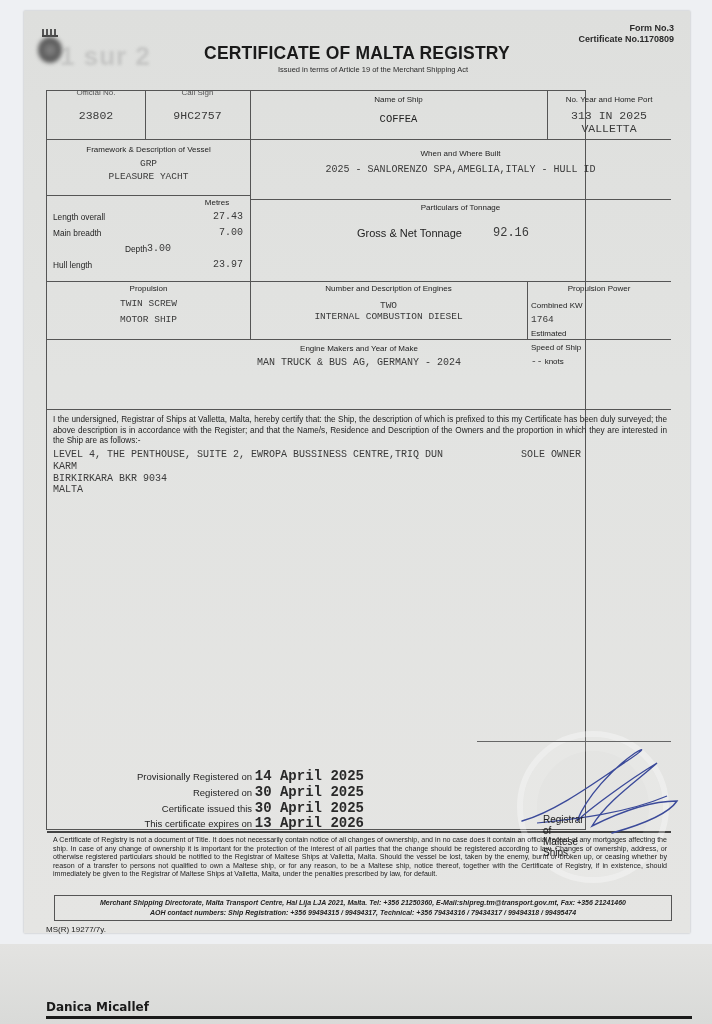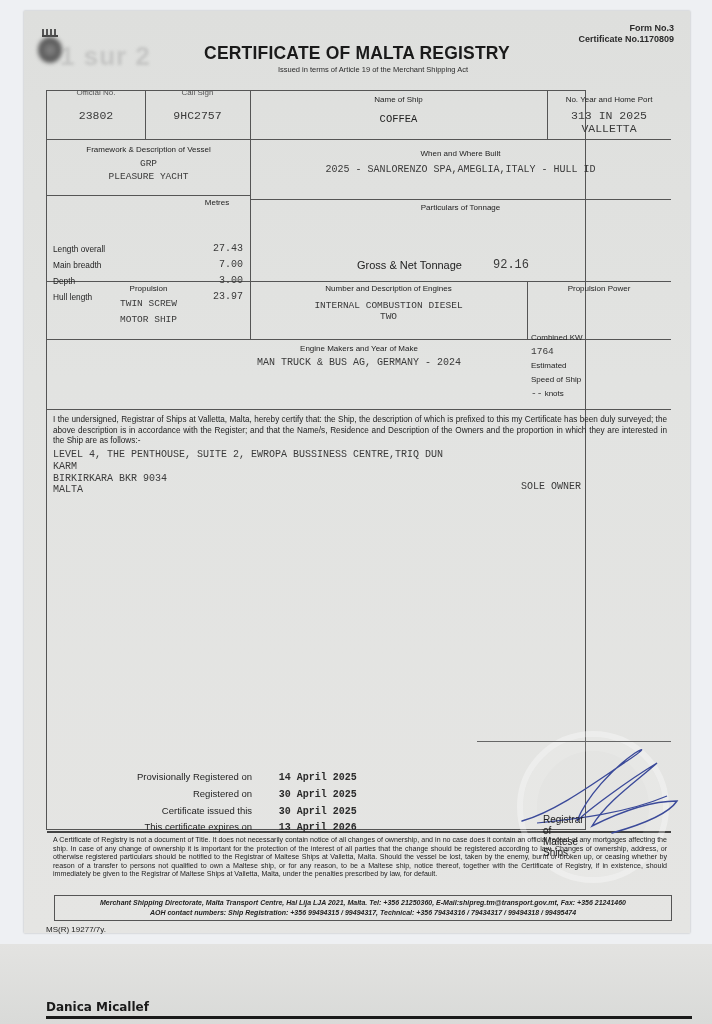--- a/index.html
+++ b/index.html
@@ -11,21 +11,21 @@
   .page {
     position: absolute; left: 24px; top: 11px; width: 666px; height: 922px;
     background: linear-gradient(180deg, #dedfdd 0%, #e2e3e1 40%, #e5e5e3 100%);
     box-shadow: 0 0 2px rgba(0,0,0,0.25);
   }
   .page2 {
     position: absolute; left: 0; top: 944px; width: 712px; height: 80px;
     background: linear-gradient(180deg, #e3e3e1 0%, #d9dad8 100%);
   }
   .mono { font-family: "Liberation Mono", monospace; color: #3a3a3a; }
-  .abs { position: absolute; margin-top: 32px; }
+  .abs { position: absolute; }
   .crest {
     position: absolute; left: 12px; top: 18px; width: 28px; height: 38px;
   }
   .crest .crown { position: absolute; left: 6px; top: 0; width: 16px; height: 6px;
     border-bottom: 2px solid #444; background: repeating-linear-gradient(90deg,#555 0 2px,transparent 2px 4px); }
   .crest .shield { position: absolute; left: 2px; top: 8px; width: 24px; height: 26px;
     border-radius: 50%; background: radial-gradient(circle,#888 0%,#555 60%,#9a9a9a 100%); filter: blur(2px); }
   .watermark { position: absolute; left: 36px; top: 30px; font-size: 26px; font-weight: bold;
     color: rgba(150,150,150,0.35); filter: blur(1.5px); letter-spacing: 1px; }
   .form-no { position: absolute; right: 16px; top: 12px; font-size: 9px; font-weight: bold; text-align: right; line-height: 11px; color: #2a2a2a; }
@@ -33,21 +33,21 @@
   .subtitle { position: absolute; left: 0; width: 666px; top: 54px; text-align: center; font-size: 7.5px; color: #2a2a2a; margin-left: 16px; }
 
   .grid { position: absolute; left: 22px; top: 79px; width: 540px; height: 740px; border: 1px solid #555; box-sizing: border-box; }
   .hl { position: absolute; height: 0; border-top: 1px solid #555; }
   .vl { position: absolute; width: 0; border-left: 1px solid #555; }
   .lbl { position: absolute; font-size: 8px; color: #222; text-align: center; }
   .val { position: absolute; font-size: 10.5px; text-align: center; }
   .para { position: absolute; left: 6px; width: 614px; top: 324px; font-size: 8.2px; line-height: 10.6px; text-align: justify; color: #222; }
   .owner { position: absolute; left: 6px; top: 358px; font-size: 10px; line-height: 11.8px; }
   .dates { position: absolute; left: 90px; top: 678px; font-size: 9.5px; line-height: 15.8px; text-align: right; }
-  .dates .d { font-family: "Liberation Mono", monospace; font-weight: bold; color: #2a2a2a; font-size: 10px; margin-left: 24px; }
+  .dates .d { font-family: "Liberation Mono", monospace; font-weight: bold; color: #2a2a2a; font-size: 14px; }
   .seal { position: absolute; left: 470px; top: 640px; width: 140px; height: 140px; border-radius: 50%;
     border: 6px solid rgba(255,255,255,0.35); box-shadow: inset 0 0 0 14px rgba(255,255,255,0.12); }
   .sig { position: absolute; left: 470px; top: 650px; width: 170px; height: 100px; }
   .registrar { position: absolute; left: 488px; top: 723px; font-size: 10px; color: #222; margin-left: 8px; }
   .notice { position: absolute; left: 6px; width: 614px; top: 745px; font-size: 7.1px; line-height: 8.6px; text-align: justify; color: #222; }
   .contact { position: absolute; left: 30px; top: 884px; width: 618px; height: 26px; border: 1px solid #555; box-sizing: border-box;
     font-size: 7px; font-style: italic; font-weight: bold; text-align: center; line-height: 10px; padding-top: 2px; color: #222; }
   .msr { position: absolute; left: 22px; top: 914px; font-size: 8px; color: #222; }
   .danica { position: absolute; left: 46px; top: 1000px; font-size: 12px; font-weight: bold; color: #1a1a1a; font-family: "DejaVu Sans", sans-serif; }
   .danica-line { position: absolute; left: 46px; top: 1016px; width: 646px; height: 3px; background: #1a1a1a; }
@@ -108,43 +108,43 @@
     <div class="lbl" style="left:150px;width:40px;top:107px">Metres</div>
     <div class="abs" style="left:6px;top:118px;width:190px;font-size:8.3px;line-height:16px">
       <div style="display:flex;justify-content:space-between">
           <span>Length overall</span>
           <span class="mono" style="font-size:10px">27.43</span>
         </div>
       <div style="display:flex;justify-content:space-between">
           <span>Main breadth</span>
           <span class="mono" style="font-size:10px">7.00</span>
         </div>
-      <div style="display:flex;justify-content:space-between">
+      <div style="display:flex;justify-content:center">
           <span>Depth</span>
           <span class="mono" style="font-size:10px">3.00</span>
         </div>
       <div style="display:flex;justify-content:space-between">
           <span>Hull length</span>
           <span class="mono" style="font-size:10px">23.97</span>
         </div>
     </div>
 
     <div class="lbl" style="left:203px;width:421px;top:112px">Particulars of Tonnage</div>
     <div class="abs" style="left:310px;top:136px;font-size:11px;color:#222">Gross &amp; Net Tonnage</div>
     <div class="abs mono" style="left:446px;top:135px;font-size:12px">92.16</div>
 
     <div class="lbl" style="left:0;width:203px;top:193px">Propulsion</div>
     <div class="val mono" style="left:0;width:203px;top:205px;font-size:9.5px;line-height:16px">
       <div>TWIN SCREW</div>
       <div>MOTOR SHIP</div>
     </div>
     <div class="lbl" style="left:203px;width:277px;top:193px">Number and Description of Engines</div>
     <div class="val mono" style="left:203px;width:277px;top:209px;font-size:9.5px;line-height:11px">
+      <div>TWO</div>
       <div>INTERNAL COMBUSTION DIESEL</div>
-      <div>TWO</div>
     </div>
     <div class="lbl" style="left:480px;width:144px;top:193px">Propulsion Power</div>
     <div class="abs" style="left:484px;top:208px;font-size:8px;line-height:14px;color:#222">
       <div><span>Combined KW</span> <span class="mono" style="font-size:9.5px">1764</span></div>
       <div><span>Estimated Speed of Ship</span> <span class="mono" style="font-size:9.5px">--</span> <span>knots</span></div>
     </div>
 
     <div class="lbl" style="left:0;width:624px;top:253px">Engine Makers and Year of Make</div>
     <div class="val mono" style="left:0;width:624px;top:266px;font-size:10px">MAN TRUCK &amp; BUS AG, GERMANY - 2024</div>
 

